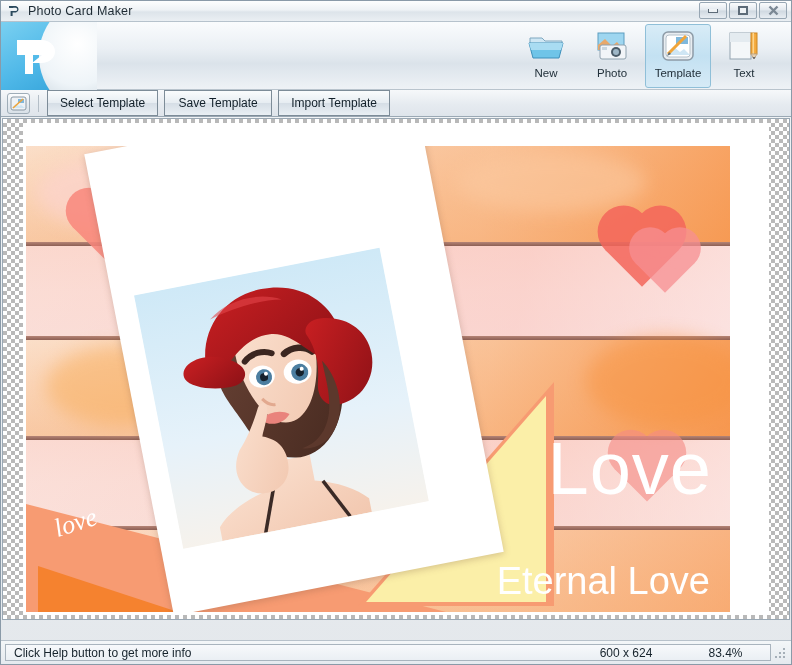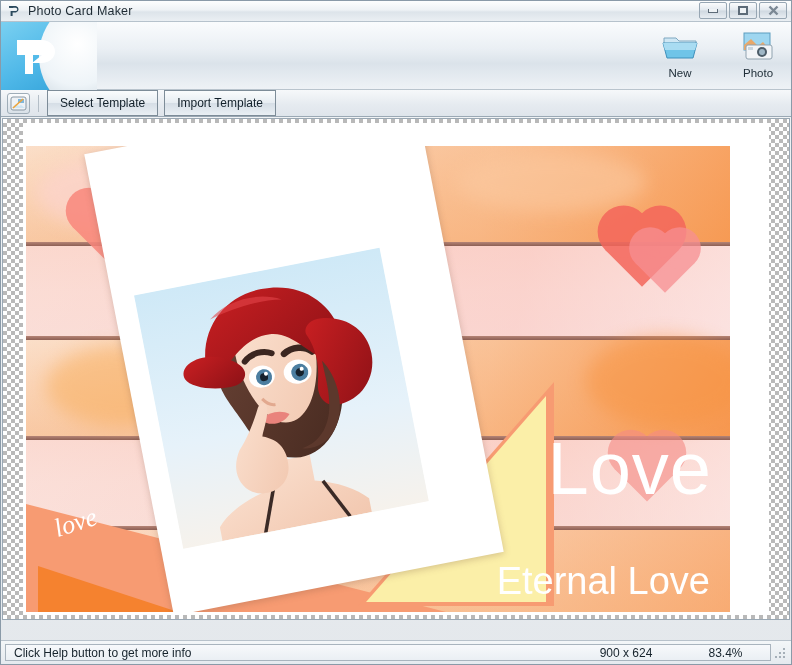--- a/index.html
+++ b/index.html
@@ -84,22 +84,23 @@
     border-radius: 50%;
     background: radial-gradient(circle at 32% 40%, #ffffff 0%, #eef4f8 38%, #cfdae2 60%, rgba(255,255,255,0) 72%);
   }
   .brand-p {
     position: absolute; left: 14px; top: 14px;
     width: 46px; height: 42px;
   }
   .tool-items {
     display: flex;
     align-items: flex-start;
-    gap: 12px;
+    gap: 0px;
     margin-left: auto;
+    padding-right: 14px;
     height: 68px;
   }
   .tool-btn {
     width: 66px;
     height: 64px;
     margin-top: 2px;
     display: flex;
     flex-direction: column;
     align-items: center;
     justify-content: flex-start;
@@ -362,37 +363,64 @@
             <path d="M6 16 l7-6 7 7 5-4 7 8 v0 H6 z" fill="#e8a86a"></path>
             <rect x="8" y="16" width="26" height="14" rx="2" fill="#f2f5f8" stroke="#90a2af"></rect>
             <circle cx="24" cy="23" r="5" fill="#4b5c68"></circle>
             <circle cx="24" cy="23" r="3" fill="#9fb7c6"></circle>
             <rect x="10" y="18" width="5" height="3" fill="#c9d6df"></rect>
           </svg>
         </div>
         <div class="tool-label">Photo</div>
       </div>
 
-
+      <div class="tool-btn selected">
+        <div class="tool-ico">
+          <svg width="40" height="36" viewBox="0 0 40 36">
+            <rect x="5" y="3" width="30" height="28" rx="5" fill="#e8edf1" stroke="#8d9ba6" stroke-width="1.5"></rect>
+            <rect x="8" y="6" width="24" height="22" rx="3" fill="#ffffff" stroke="#b5c1ca"></rect>
+            <rect x="18" y="8" width="12" height="7" fill="#7fb8dc"></rect>
+            <path d="M9 26 l7-8 6 5 4-3 6 6 z" fill="#cfe6f4"></path>
+            <path d="M10 25 L28 7" stroke="#f0a53a" stroke-width="3" fill="none"></path>
+            <path d="M9 27 l2-4 2 2 z" fill="#5b6b77"></path>
+          </svg>
+        </div>
+        <div class="tool-label">Template</div>
+      </div>
+
+      <div class="tool-btn">
+        <div class="tool-ico">
+          <svg width="40" height="36" viewBox="0 0 40 36">
+            <rect x="6" y="4" width="21" height="26" fill="#f4f7f9" stroke="#93a3b0"></rect>
+            <rect x="6" y="4" width="21" height="9" fill="#e4ebf0"></rect>
+            <rect x="27" y="4" width="6" height="21" fill="#f4a93c" stroke="#c98624"></rect>
+            <rect x="28.5" y="4" width="1.6" height="21" fill="#fdd48a"></rect>
+            <path d="M27 25 h6 l-3 5 z" fill="#e7d2b4" stroke="#c0a888"></path>
+            <path d="M28.4 28.2 h3.2 l-1.6 1.8 z" fill="#4b5159"></path>
+          </svg>
+        </div>
+        <div class="tool-label">Text</div>
+      </div>
 
 
     </div>
   </div>
 
   <div class="subbar">
     <div class="sub-ico-btn">
       <svg width="17" height="15" viewBox="0 0 17 15">
         <rect x="1" y="1" width="15" height="13" rx="2" fill="#eef2f6" stroke="#8a98a4"></rect>
         <rect x="8" y="3" width="6" height="4" fill="#7fb8dc"></rect>
         <path d="M2 12 l4-4 3 2 2-1 4 3 z" fill="#cfe6f4"></path>
         <path d="M3 12 L13 3" stroke="#f0a53a" stroke-width="1.6" fill="none"></path>
       </svg>
     </div>
     <div class="sub-sep"></div>
     <div class="sub-btn">Select Template</div>
+    <div class="sub-btn">Save Template</div>
     <div class="sub-btn">Import Template</div>
   </div>
 
   <div class="canvas-area">
     <div class="checker-frame"></div>
     <div class="canvas-white"></div>
 
     <div class="card">
 
       <div class="band" style="top:0;height:96px;background:linear-gradient(180deg,#fbdfc9 0%, #fad0ae 55%, #f8c49b 100%);"></div>
@@ -496,21 +524,21 @@
       </div>
 
       <div class="love-big">Love</div>
       <div class="love-sub">Eternal Love</div>
 
     </div>
   </div>
 
   <div class="statusbar">
     <div class="status-cell status-msg">Click Help button to get more info</div>
-    <div class="status-cell status-size">900 x 624</div>
+    <div class="status-cell status-size">600 x 624</div>
     <div class="status-cell status-zoom">83.4%</div>
     <div class="grip">
       <i style="right:2px;bottom:3px;"></i>
       <i style="right:6px;bottom:3px;"></i>
       <i style="right:10px;bottom:3px;"></i>
       <i style="right:2px;bottom:7px;"></i>
       <i style="right:6px;bottom:7px;"></i>
       <i style="right:2px;bottom:11px;"></i>
     </div>
   </div>

